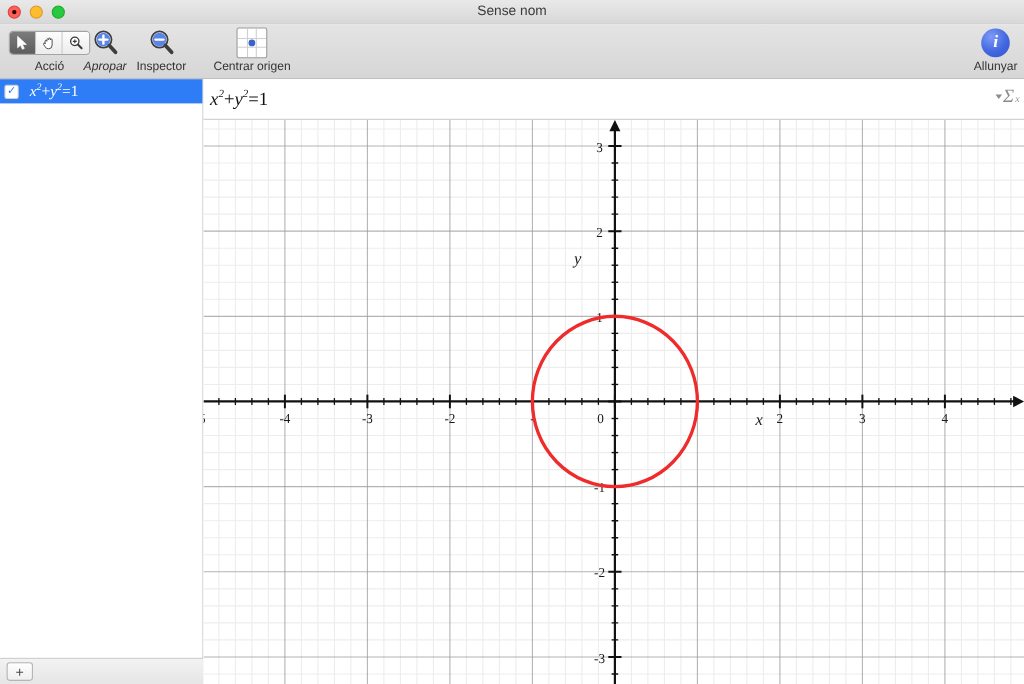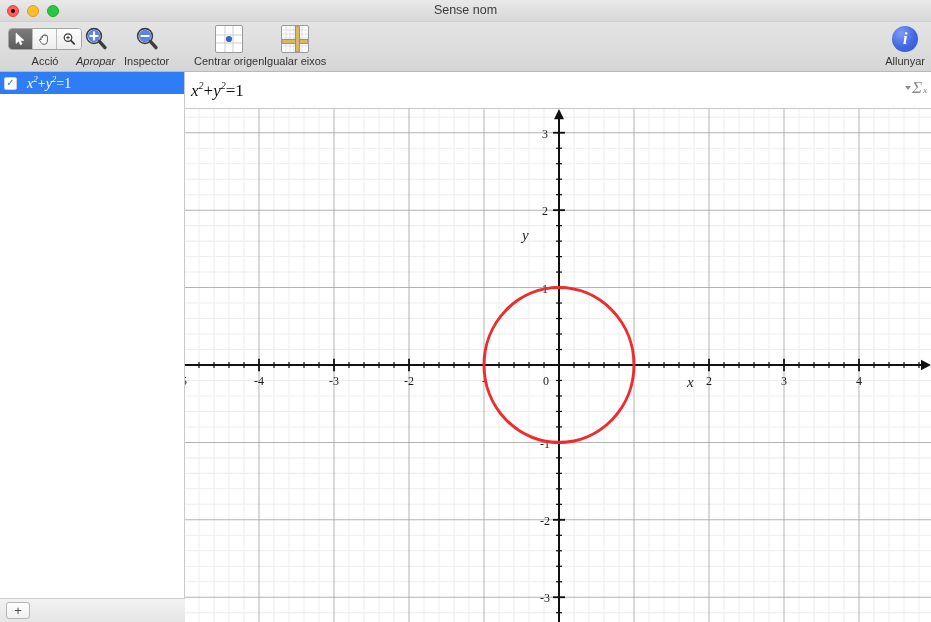--- a/index.html
+++ b/index.html
@@ -238,43 +238,20 @@
             <line x1="0" y1="17" x2="26" y2="17" stroke="#cfcfcf" stroke-width="1"></line>
             <line x1="9" y1="0" x2="9" y2="26" stroke="#cfcfcf" stroke-width="1"></line>
             <line x1="17" y1="0" x2="17" y2="26" stroke="#cfcfcf" stroke-width="1"></line>
             <circle cx="13" cy="13" r="3.1" fill="#3b62c9"></circle>
           </svg>
         </div>
       </div>
       <div class="tb-label">Centrar origen</div>
     </div>
 
-    <div class="tb-item" style="left:264px;">
-      <div class="tb-icon">
-        <div class="boxicon">
-          <svg width="26" height="26" viewBox="0 0 26 26">
-            <g stroke="#d3d3d3" stroke-width="0.7">
-              <line x1="0" y1="4" x2="26" y2="4"></line>
-                <line x1="0" y1="8" x2="26" y2="8"></line>
-              <line x1="0" y1="12" x2="26" y2="12"></line>
-                <line x1="0" y1="16" x2="26" y2="16"></line>
-              <line x1="0" y1="20" x2="26" y2="20"></line>
-              <line x1="4" y1="0" x2="4" y2="26"></line>
-                <line x1="8" y1="0" x2="8" y2="26"></line>
-              <line x1="12" y1="0" x2="12" y2="26"></line>
-                <line x1="16" y1="0" x2="16" y2="26"></line>
-              <line x1="20" y1="0" x2="20" y2="26"></line>
-            </g>
-            <rect x="0" y="13.5" width="26" height="4" fill="#d5b96a" stroke="#9a8440" stroke-width="0.8"></rect>
-            <rect x="13.5" y="0" width="4" height="26" fill="#d5b96a" stroke="#9a8440" stroke-width="0.8"></rect>
-          </svg>
-        </div>
-      </div>
-      <div class="tb-label">Igualar eixos</div>
-    </div>
 
     <div class="tb-item" id="inspector-btn">
       <div class="tb-icon">
         <div class="insp-circle">i</div>
       </div>
       <div class="tb-label">Allunyar</div>
     </div>
   </div>
 
   <div class="body">

